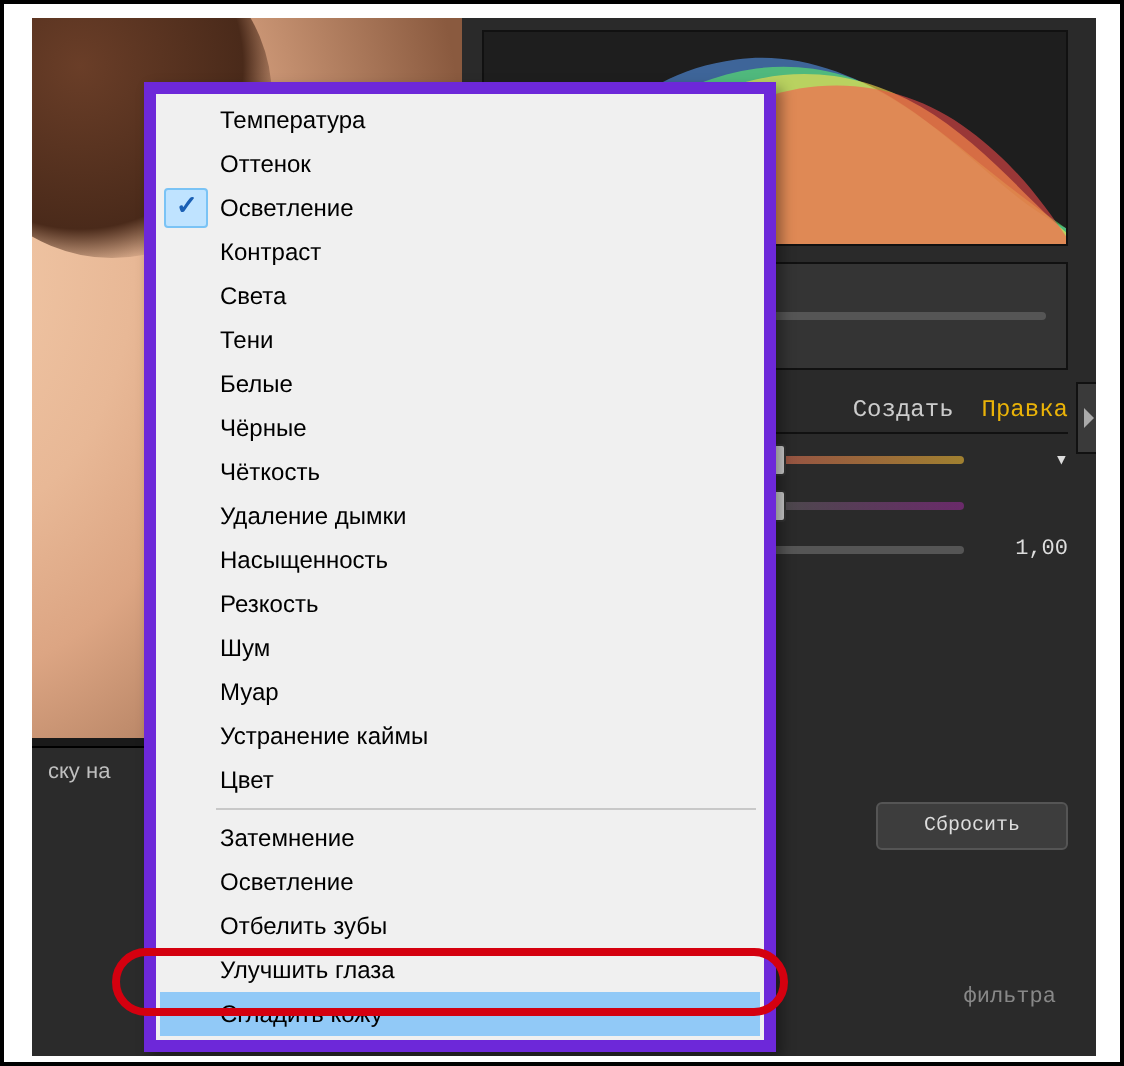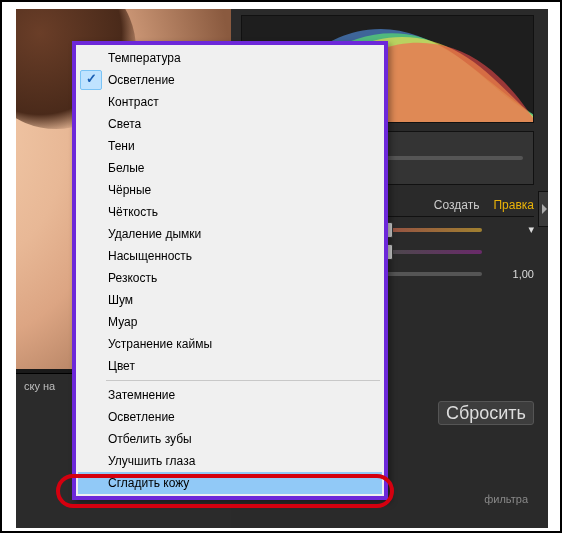--- a/index.html
+++ b/index.html
@@ -38,20 +38,21 @@
     position: absolute; left: 0; bottom: 0; right: 0;
     background: #2b2b2b; color: #bfbfbf;
     font-size: 11px; padding: 6px 8px;
     border-top: 1px solid #000;
   }
   
   .panel {
     position: absolute;
     left: 215px; top: 0; right: 0; bottom: 0;
     background: #2a2a2a;
+    font-family: Liberation Mono, monospace;
   }
   .histogram {
     position: absolute; left: 10px; top: 6px; right: 14px; height: 108px;
     background: #1e1e1e;
     border: 1px solid #111;
     overflow: hidden;
   }
   .histogram svg { width: 100%; height: 100%; display: block; }
   .tone-row {
     position: absolute; left: 10px; top: 122px; right: 14px; height: 54px;
@@ -93,21 +94,21 @@
   .track.hue2 { background: linear-gradient(90deg, #2a6a2a, #6a2a6a); }
   .track.hue3 { background: linear-gradient(90deg, #555, #555); }
   .thumb {
     position: absolute; top: -6px; width: 12px; height: 16px;
     background: #cfcfcf; border: 1px solid #333; border-radius: 2px;
   }
   .srow .val { width: 44px; text-align: right; color: #ddd; }
   .reset-btn {
     position: absolute; right: 14px; top: 392px;
     width: 96px; height: 24px;
-    background: #3d3d3d; color: #ddd; font-size: 18px;
+    background: #3d3d3d; color: #ddd; font-size: 10px;
     border: 1px solid #555; border-radius: 3px;
     display: flex; align-items: center; justify-content: center;
   }
   .filter-label {
     position: absolute; right: 20px; top: 484px;
     color: #888; font-size: 11px;
   }
   .expander {
     position: absolute; right: -2px; top: 182px; width: 12px; height: 36px;
     background: #3a3a3a; border: 1px solid #111;
@@ -119,21 +120,21 @@
     border-bottom: 5px solid transparent;
     border-left: 5px solid #aaa;
   }
 
   
   .menu {
     position: absolute;
     left: 56px; top: 32px;
     width: 316px;
     background: #f0f0f0;
-    border: 4px solid #6d28d9;
+    border: 6px solid #6d28d9;
     box-shadow: 3px 3px 6px rgba(0,0,0,.35);
     padding: 2px;
     z-index: 50;
   }
   .menu-item {
     position: relative;
     height: 22px;
     display: flex; align-items: center;
     padding-left: 30px;
     color: #000;
@@ -235,20 +236,23 @@
     <div class="filter-label">фильтра</div>
 
     <div class="expander"></div>
   </div>
 
   <div class="menu">
     <div id="menu-main">
         <div class="menu-item">
           <span>Температура</span>
         </div>
+        <div class="menu-item">
+          <span>Оттенок</span>
+        </div>
         <div class="menu-item checked">
           <span class="check-bg"></span>
           <span>Осветление</span>
         </div>
         <div class="menu-item">
           <span>Контраст</span>
         </div>
         <div class="menu-item">
           <span>Света</span>
         </div>

